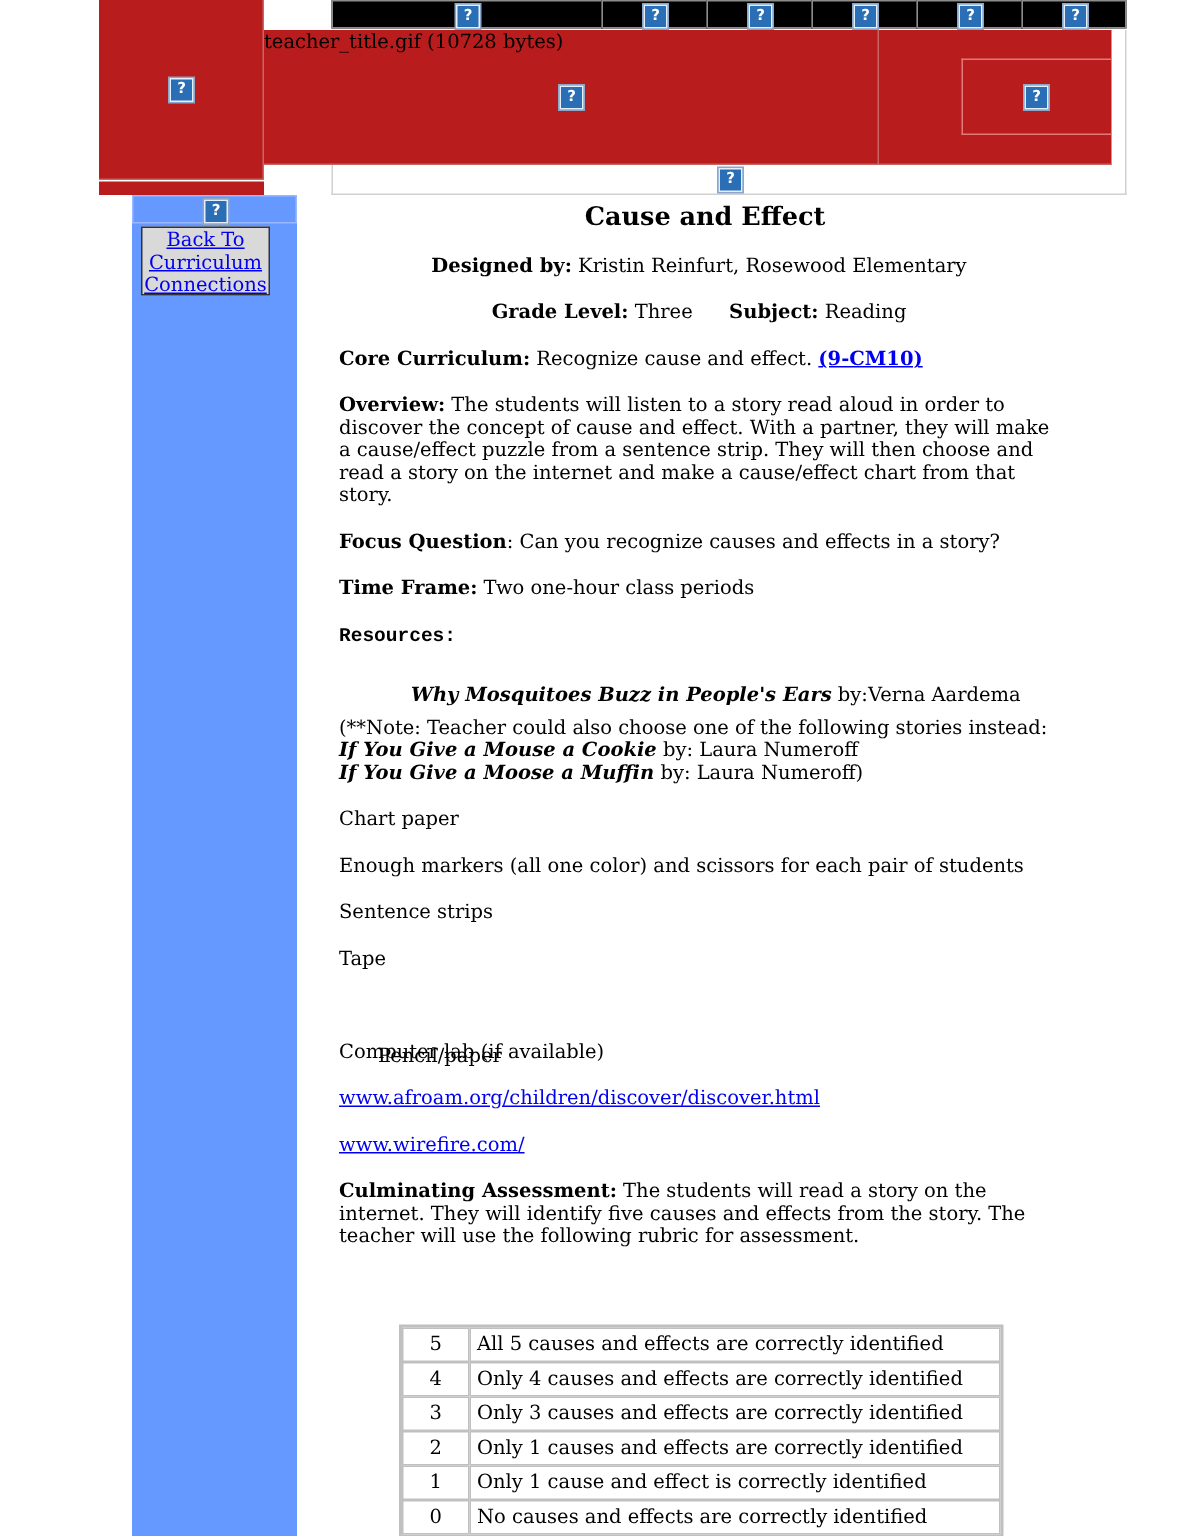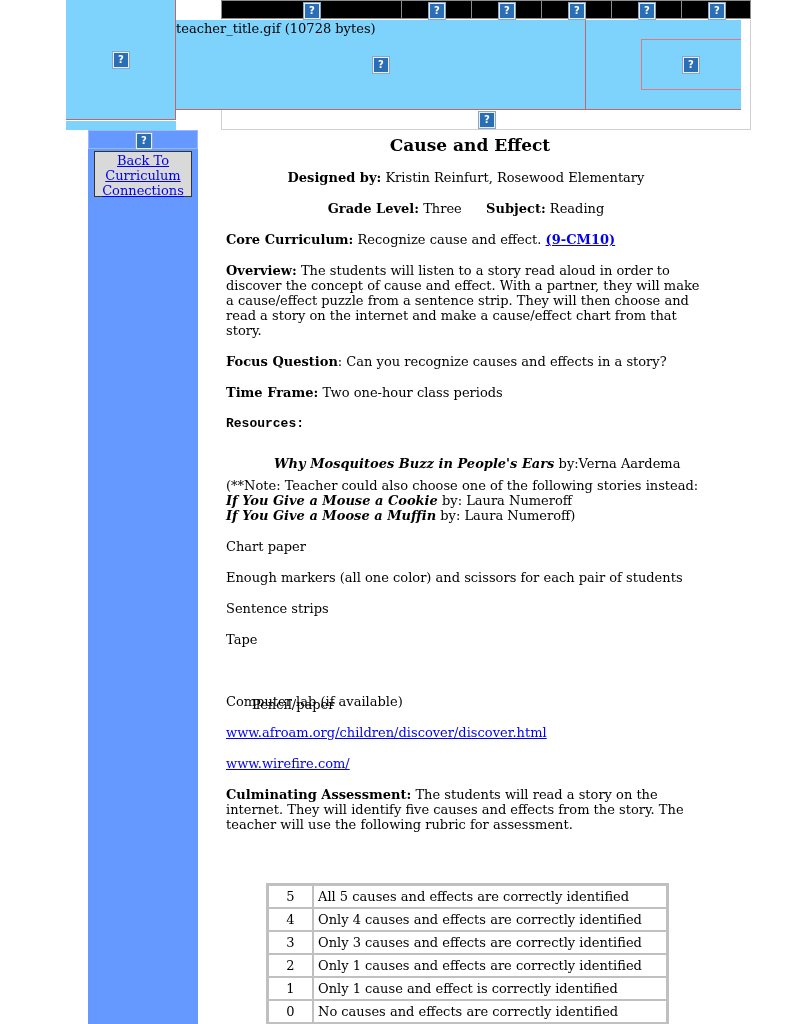--- a/index.html
+++ b/index.html
@@ -2,24 +2,24 @@
 <html><head>
 <meta charset="utf-8">
 <style>
   html, body { margin: 0; padding: 0; background: #ffffff; }
   body { width: 800px; height: 1024px; position: relative; overflow: hidden;
          font-family: "DejaVu Serif", serif; font-size: 13px; color: #000; }
   .abs { position: absolute; }
   .qicon { position: absolute; width: 14px; height: 14px; background: #2a6fb5;
            border: 1px solid #e8eef8; box-shadow: 0 0 0 1px #8aa6c8;
            color: #fff; font: bold 10px/14px "DejaVu Sans", sans-serif; text-align: center; }
-  .red { background: #7dd3fc; }
+  .red { background: #b91c1c; }
   .navcell { position: absolute; top: 0; height: 19px; background: #000; border: 1px solid #8c8c8c; box-sizing: border-box; }
   .sidebar { position: absolute; left: 88px; top: 130px; width: 110px; height: 894px; background: #6699ff; }
-  .back-box { position: absolute; left: 94px; top: 151px; width: 98px; height: 46px; background: #d9d9d9;
+  .back-box { position: absolute; left: 94px; top: 151px; width: 86px; height: 46px; background: #d9d9d9;
               border: 1px solid #333; box-sizing: border-box; text-align: center; line-height: 15px; padding-top: 1px; }
   .back-box a { color: #0000ee; text-decoration: underline; font-size: 13px; }
   .content { position: absolute; left: 226px; width: 480px; line-height: 15px; }
   .center { text-align: center; }
   a.link { color: #0000ee; text-decoration: underline; }
   a.bold-link { color: #0000ee; font-weight: bold; text-decoration: underline; }
   .rubric { position: absolute; left: 266px; top: 883px; border-collapse: separate; border-spacing: 0;
             border: 2px solid #c0c0c0; }
   .rubric td { border: 1px solid #c0c0c0; height: 21px; padding: 0 4px; font-size: 13px; }
   .rubric td.score { width: 35px; text-align: center; }

